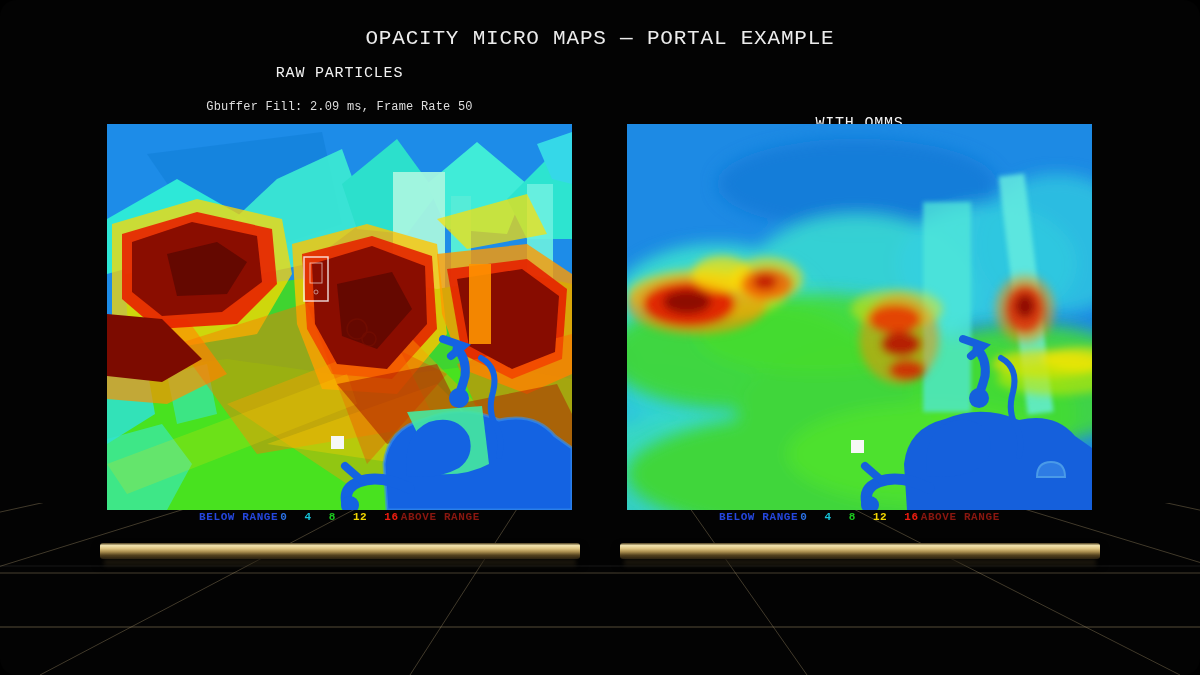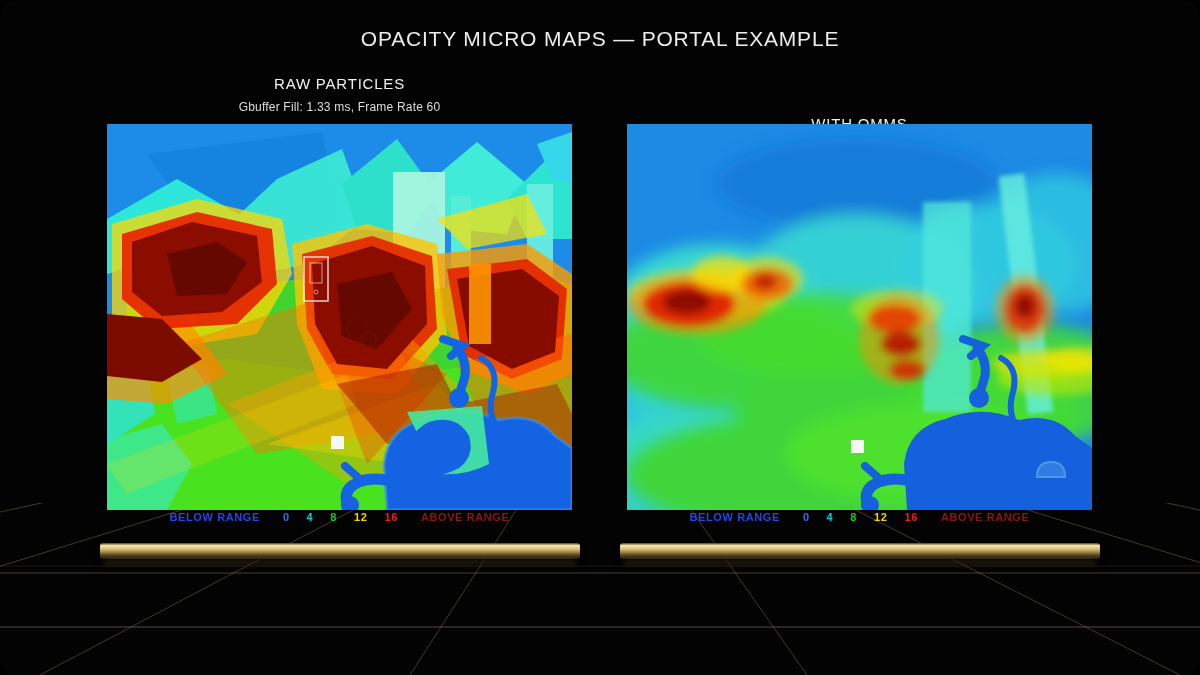--- a/index.html
+++ b/index.html
@@ -1,27 +1,27 @@
 <!DOCTYPE html>
 <html><head>
 <meta charset="utf-8">
 <style>
   html,body{margin:0;padding:0;background:#000;}
   #stage{position:relative;width:1200px;height:675px;background:#030303;overflow:hidden;
-         font-family:Liberation Sans, sans-serif;border-radius:16px;}
+         font-family:Liberation Mono, monospace;border-radius:16px;}
   .title{position:absolute;top:27px;left:0;width:1200px;text-align:center;
          color:#ececec;font-size:21px;font-weight:500;letter-spacing:.8px;}
   .panel-heading{position:absolute;text-align:center;color:#f2f2f2;font-size:15px;
          font-weight:400;letter-spacing:.8px;}
   .panel-sub{position:absolute;text-align:center;color:#dedede;font-size:12px;
          font-weight:400;letter-spacing:.2px;}
   .heatmap-frame{position:absolute;top:124px;width:465px;height:386px;overflow:hidden;z-index:2;}
   .heatmap-frame svg{display:block;width:100%;height:100%;}
   .legend{position:absolute;top:511px;width:465px;display:flex;justify-content:center;
-          align-items:center;gap:23px;font-size:11px;font-weight:700;letter-spacing:.6px;z-index:3;}
+          align-items:center;gap:2px;font-size:11px;font-weight:700;letter-spacing:.6px;z-index:3;}
   .legend .ticks{display:flex;gap:17px;}
   .stand-bar{position:absolute;top:543px;width:480px;height:16px;border-radius:3px;z-index:2;
       background:linear-gradient(180deg,#4a3c1c 0%,#f2e3ae 16%,#dcc27f 36%,#a98d4e 55%,#55431f 76%,#241c0e 100%);
       box-shadow:0 5px 9px rgba(0,0,0,.7);}
   .stand-bar::after{content:"";position:absolute;left:4px;right:4px;top:17px;height:8px;
       background:linear-gradient(180deg,rgba(150,125,70,.28),rgba(0,0,0,0));filter:blur(2px);}
   .floor-grid{position:absolute;left:0;top:503px;width:1200px;height:172px;z-index:0;}
 </style>
 </head>
 <body>
@@ -39,22 +39,22 @@
       <line x1="600" y1="-123" x2="1570" y2="172"></line>
       <line x1="600" y1="-123" x2="1960" y2="172"></line>
     </g>
     <line x1="0" y1="63" x2="1200" y2="63" stroke="#ffffff" stroke-width="1" opacity=".08"></line>
     <line x1="0" y1="70" x2="1200" y2="70" stroke="#b7a276" stroke-width="1" opacity=".38"></line>
     <line x1="0" y1="124" x2="1200" y2="124" stroke="#b7a276" stroke-width="1" opacity=".45"></line>
   </svg>
 
   <div class="title">OPACITY MICRO MAPS — PORTAL EXAMPLE</div>
 
-  <div class="panel-heading" style="left:107px;top:75px;width:465px;">RAW PARTICLES</div>
-  <div class="panel-sub" style="left:107px;top:100px;width:465px;">Gbuffer Fill: 1.33 ms, Frame Rate 60</div>
+  <div class="panel-heading" style="left:107px;top:65px;width:465px;">RAW PARTICLES</div>
+  <div class="panel-sub" style="left:107px;top:100px;width:465px;">Gbuffer Fill: 2.09 ms, Frame Rate 50</div>
   <div class="panel-heading" style="left:627px;top:83px;width:465px;margin-top:32px;">WITH OMMS</div>
 
   <div class="heatmap-frame" style="left:107px;">
   <svg viewBox="0 0 465 386" preserveAspectRatio="none">
     <rect x="0" y="0" width="465" height="386" fill="#1d8ce8"></rect>
     <g>
       <polygon points="40,30 215,8 235,100 115,140" fill="#1583dd" opacity=".9"></polygon>
       <polygon points="0,160 0,95 70,55 140,95 110,150" fill="#2de8d8"></polygon>
       <polygon points="90,130 170,55 235,25 260,95 200,140 130,155" fill="#3cead2" opacity=".92"></polygon>
       <polygon points="235,60 290,15 330,70 300,110 250,105" fill="#2ce0cc"></polygon>

